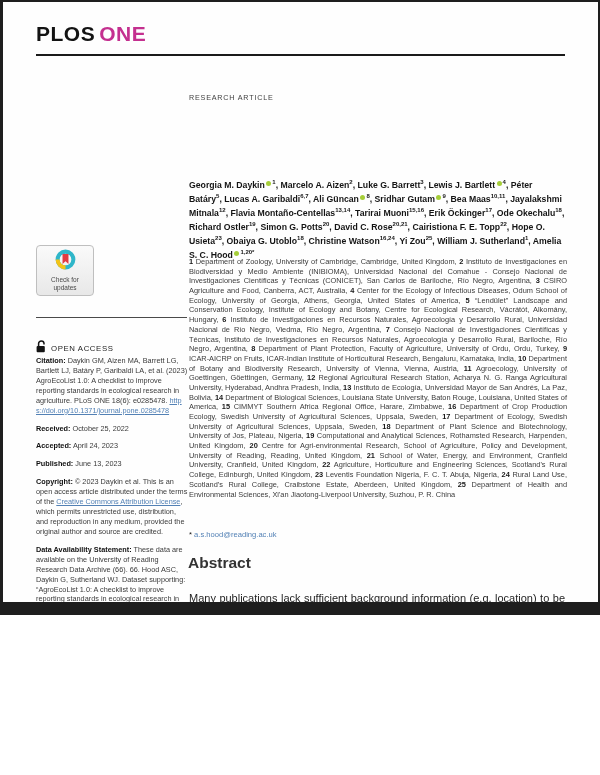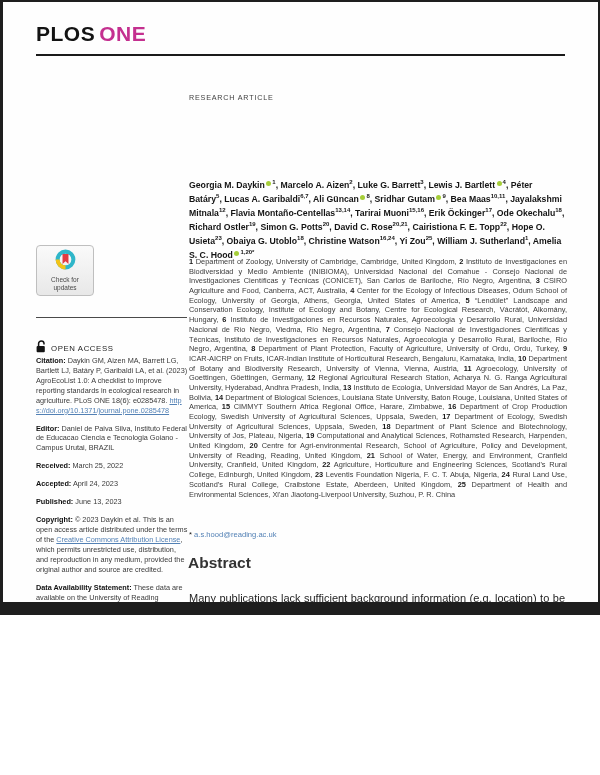--- a/index.html
+++ b/index.html
@@ -75,22 +75,21 @@
         <svg width="11" height="13" viewBox="0 0 11 13">
           <path d="M2.6 6 V3.6 A2.7 2.7 0 0 1 8 3.6 V4.6" fill="none" stroke="#141414" stroke-width="1.5"></path>
           <rect x="0.6" y="6" width="8.2" height="6.2" rx="1" fill="#141414"></rect>
         </svg>
       </span>
       <span class="oa-label">OPEN ACCESS</span>
     </div>
 
     <div class="sidebar-flow">
       <p class="side"><b>Citation:</b> <span>Daykin GM, Aizen MA, Barrett LG, Bartlett LJ, Batáry P, Garibaldi LA, et al. (2023) AgroEcoList 1.0: A checklist to improve reporting standards in ecological research in agriculture. PLoS ONE 18(6): e0285478. </span><a class="lnk">https://doi.org/10.1371/journal.pone.0285478</a></p>
-      <p class="side"><b>Editor:</b> <span>Daniel de Paiva Silva, Instituto Federal de Educacao Ciencia e Tecnologia Goiano - Campus Urutai, BRAZIL</span></p>
-      <p class="side"><b>Received:</b> <span>March 25, 2022</span></p>
+      <p class="side"><b>Received:</b> <span>October 25, 2022</span></p>
       <p class="side"><b>Accepted:</b> <span>April 24, 2023</span></p>
       <p class="side"><b>Published:</b> <span>June 13, 2023</span></p>
       <p class="side"><b>Copyright:</b> <span>© 2023 Daykin et al. This is an open access article distributed under the terms of the </span><a class="lnk">Creative Commons Attribution License</a><span>, which permits unrestricted use, distribution, and reproduction in any medium, provided the original author and source are credited.</span></p>
       <p class="side"><b>Data Availability Statement:</b> <span>These data are available on the University of Reading Research Data Archive (66). 66. Hood ASC, Daykin G, Sutherland WJ. Dataset supporting: “AgroEcoList 1.0: A checklist to improve reporting standards in ecological research in agriculture.” Univ Reading Dataset [Internet], 2023; Available from: </span><a class="lnk">https://doi.org/10.17864/1947.000441</a><span>.</span></p>
     </div>
 
     <div class="kicker">RESEARCH ARTICLE</div>
     <div class="authors"><span>Georgia M. Daykin<span class="orcid"></span><sup>1</sup></span>, <span>Marcelo A. Aizen<sup>2</sup></span>, <span>Luke G. Barrett<sup>3</sup></span>, <span>Lewis J. Bartlett<span class="orcid"></span><sup>4</sup></span>, <span>Péter Batáry<sup>5</sup></span>, <span>Lucas A. Garibaldi<sup>6,7</sup></span>, <span>Ali Güncan<span class="orcid"></span><sup>8</sup></span>, <span>Sridhar Gutam<span class="orcid"></span><sup>9</sup></span>, <span>Bea Maas<sup>10,11</sup></span>, <span>Jayalakshmi Mitnala<sup>12</sup></span>, <span>Flavia Montaño-Centellas<sup>13,14</sup></span>, <span>Tarirai Muoni<sup>15,16</sup></span>, <span>Erik Öckinger<sup>17</sup></span>, <span>Ode Okechalu<sup>18</sup></span>, <span>Richard Ostler<sup>19</sup></span>, <span>Simon G. Potts<sup>20</sup></span>, <span>David C. Rose<sup>20,21</sup></span>, <span>Cairistiona F. E. Topp<sup>22</sup></span>, <span>Hope O. Usieta<sup>23</sup></span>, <span>Obaiya G. Utoblo<sup>18</sup></span>, <span>Christine Watson<sup>16,24</sup></span>, <span>Yi Zou<sup>25</sup></span>, <span>William J. Sutherland<sup>1</sup></span>, <span>Amelia S. C. Hood<span class="orcid"></span><sup>1,20*</sup></span></div>
     <div class="affils"><b>1</b> Department of Zoology, University of Cambridge, Cambridge, United Kingdom, <b>2</b> Instituto de Investigaciones en Biodiversidad y Medio Ambiente (INIBIOMA), Universidad Nacional del Comahue - Consejo Nacional de Investigaciones Científicas y Técnicas (CONICET), San Carlos de Bariloche, Río Negro, Argentina, <b>3</b> CSIRO Agriculture and Food, Canberra, ACT, Australia, <b>4</b> Center for the Ecology of Infectious Diseases, Odum School of Ecology, University of Georgia, Athens, Georgia, United States of America, <b>5</b> “Lendület” Landscape and Conservation Ecology, Institute of Ecology and Botany, Centre for Ecological Research, Vácrátót, Alkomány, Hungary, <b>6</b> Instituto de Investigaciones en Recursos Naturales, Agroecología y Desarrollo Rural, Universidad Nacional de Río Negro, Viedma, Río Negro, Argentina, <b>7</b> Consejo Nacional de Investigaciones Científicas y Técnicas, Instituto de Investigaciones en Recursos Naturales, Agroecología y Desarrollo Rural, Bariloche, Río Negro, Argentina, <b>8</b> Department of Plant Protection, Faculty of Agriculture, University of Ordu, Ordu, Turkey, <b>9</b> ICAR-AICRP on Fruits, ICAR-Indian Institute of Horticultural Research, Bengaluru, Karnataka, India, <b>10</b> Department of Botany and Biodiversity Research, University of Vienna, Vienna, Austria, <b>11</b> Agroecology, University of Goettingen, Göettingen, Germany, <b>12</b> Regional Agricultural Research Station, Acharya N. G. Ranga Agricultural University, Hyderabad, Andhra Pradesh, India, <b>13</b> Instituto de Ecología, Universidad Mayor de San Andrés, La Paz, Bolivia, <b>14</b> Department of Biological Sciences, Louisiana State University, Baton Rouge, Louisiana, United States of America, <b>15</b> CIMMYT Southern Africa Regional Office, Harare, Zimbabwe, <b>16</b> Department of Crop Production Ecology, Swedish University of Agricultural Sciences, Uppsala, Sweden, <b>17</b> Department of Ecology, Swedish University of Agricultural Sciences, Uppsala, Sweden, <b>18</b> Department of Plant Science and Biotechnology, University of Jos, Plateau, Nigeria, <b>19</b> Computational and Analytical Sciences, Rothamsted Research, Harpenden, United Kingdom, <b>20</b> Centre for Agri-environmental Research, School of Agriculture, Policy and Development, University of Reading, Reading, United Kingdom, <b>21</b> School of Water, Energy, and Environment, Cranfield University, Cranfield, United Kingdom, <b>22</b> Agriculture, Horticulture and Engineering Sciences, Scotland's Rural College, Edinburgh, United Kingdom, <b>23</b> Leventis Foundation Nigeria, F. C. T. Abuja, Nigeria, <b>24</b> Rural Land Use, Scotland's Rural College, Craibstone Estate, Aberdeen, United Kingdom, <b>25</b> Department of Health and Environmental Sciences, Xi'an Jiaotong-Liverpool University, Suzhou, P. R. China</div>
     <div class="corr">

